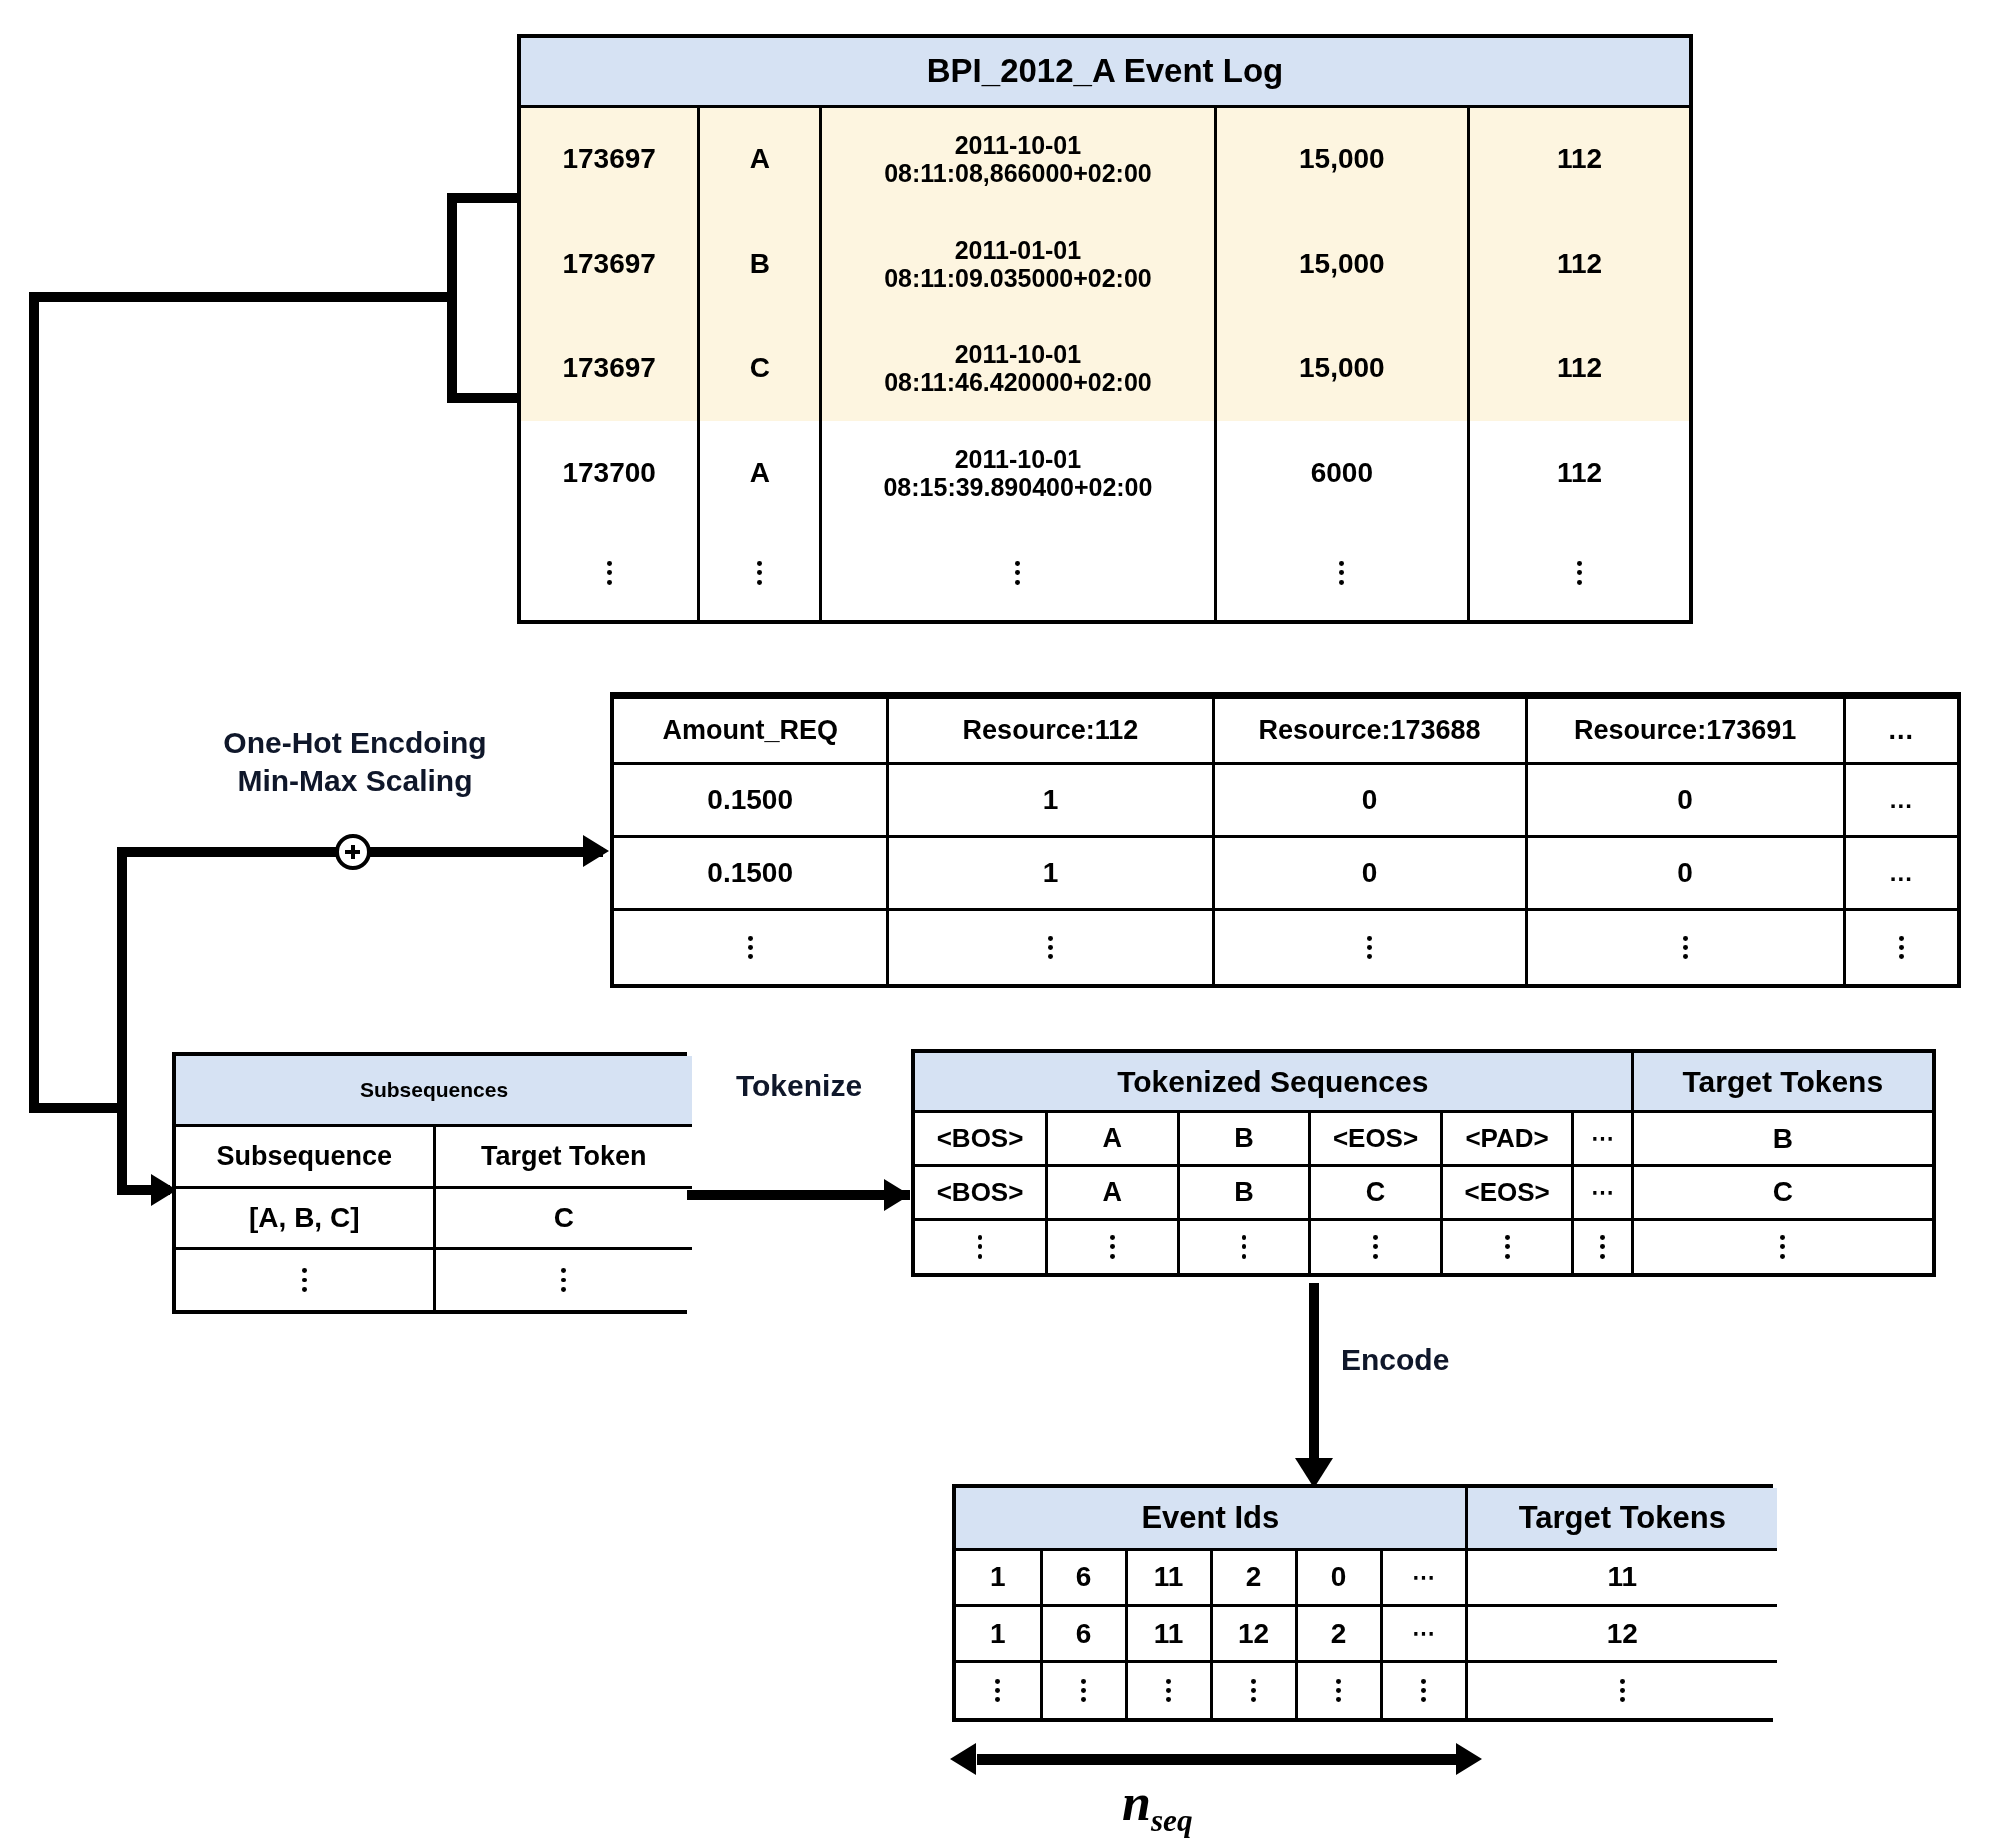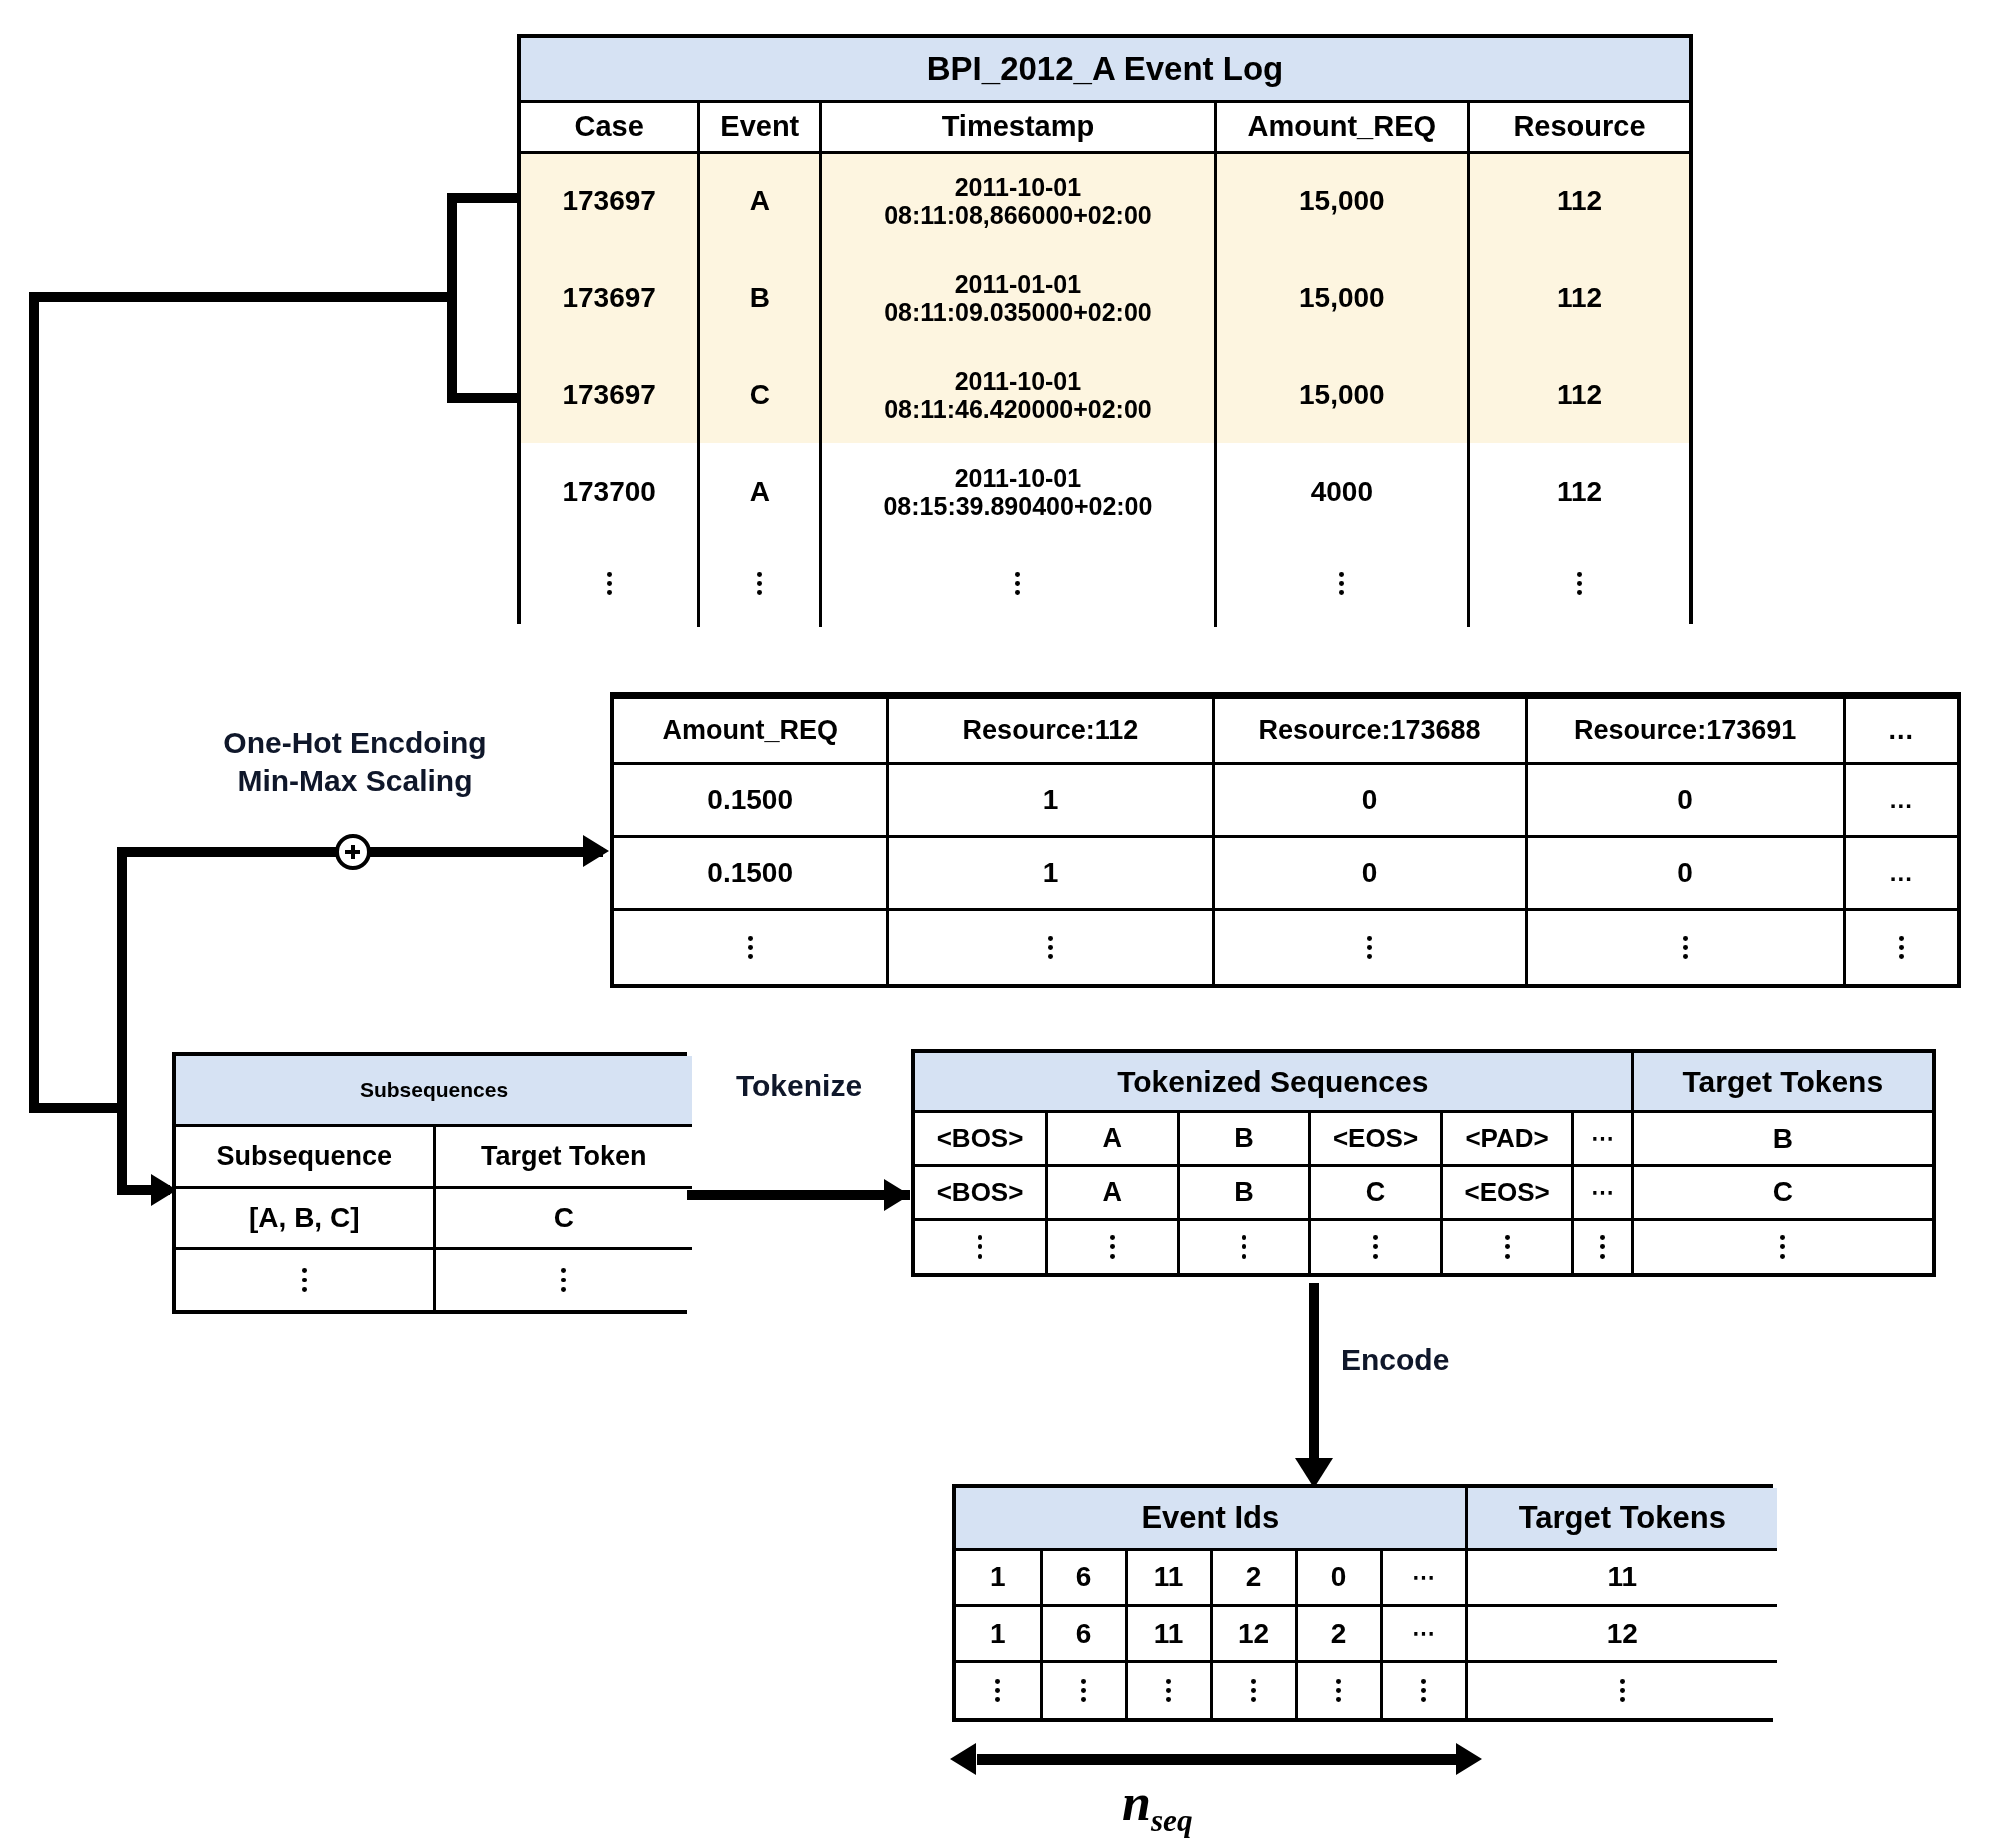--- a/index.html
+++ b/index.html
@@ -150,27 +150,20 @@
         <col style="width:92px">
           <col style="width:63px">
         <col style="width:204px">
           <col style="width:131px">
           <col style="width:114px">
       </colgroup>
       <tbody>
           <tr style="height:63px;">
         <td colspan="5" class="title-cell" style="font-size:33px;">BPI_2012_A Event Log</td>
       </tr>
-      <tr style="height:51px;">
-        <td class="edge-l" style="font-size:29px;">Case</td>
-        <td style="font-size:29px;">Event</td>
-        <td style="font-size:29px;">Timestamp</td>
-        <td style="font-size:29px;">Amount_REQ</td>
-        <td class="edge-r" style="font-size:29px;">Resource</td>
-      </tr>
 
       <tr style="height:97px;">
         <td class="edge-l cream" style="font-size:28px;border-bottom:none;">173697</td>
         <td class="cream" style="font-size:28px;border-bottom:none;">A</td>
         <td class="cream ts" style="font-size:25px;border-bottom:none;">
           <div>2011-10-01</div>
           <div>08:11:08,866000+02:00</div>
         </td>
         <td class="cream" style="font-size:28px;border-bottom:none;">15,000</td>
         <td class="edge-r cream" style="font-size:28px;border-bottom:none;">112</td>
@@ -198,21 +191,21 @@
         <td class="edge-r cream" style="font-size:28px;border-top:none;border-bottom:none;">112</td>
       </tr>
 
       <tr style="height:97px;">
         <td class="edge-l" style="font-size:28px;border-top:none;border-bottom:none;">173700</td>
         <td style="font-size:28px;border-top:none;border-bottom:none;">A</td>
         <td class="ts" style="font-size:25px;border-top:none;border-bottom:none;">
           <div>2011-10-01</div>
           <div>08:15:39.890400+02:00</div>
         </td>
-        <td style="font-size:28px;border-top:none;border-bottom:none;">4000</td>
+        <td style="font-size:28px;border-top:none;border-bottom:none;">6000</td>
         <td class="edge-r" style="font-size:28px;border-top:none;border-bottom:none;">112</td>
       </tr>
 
       <tr style="height:87px;">
         <td class="edge-l edge-b vd" style="border-top:none;">
               <i></i>
               <i></i>
               <i></i>
             </td>
         <td class="edge-b vd" style="border-top:none;">

